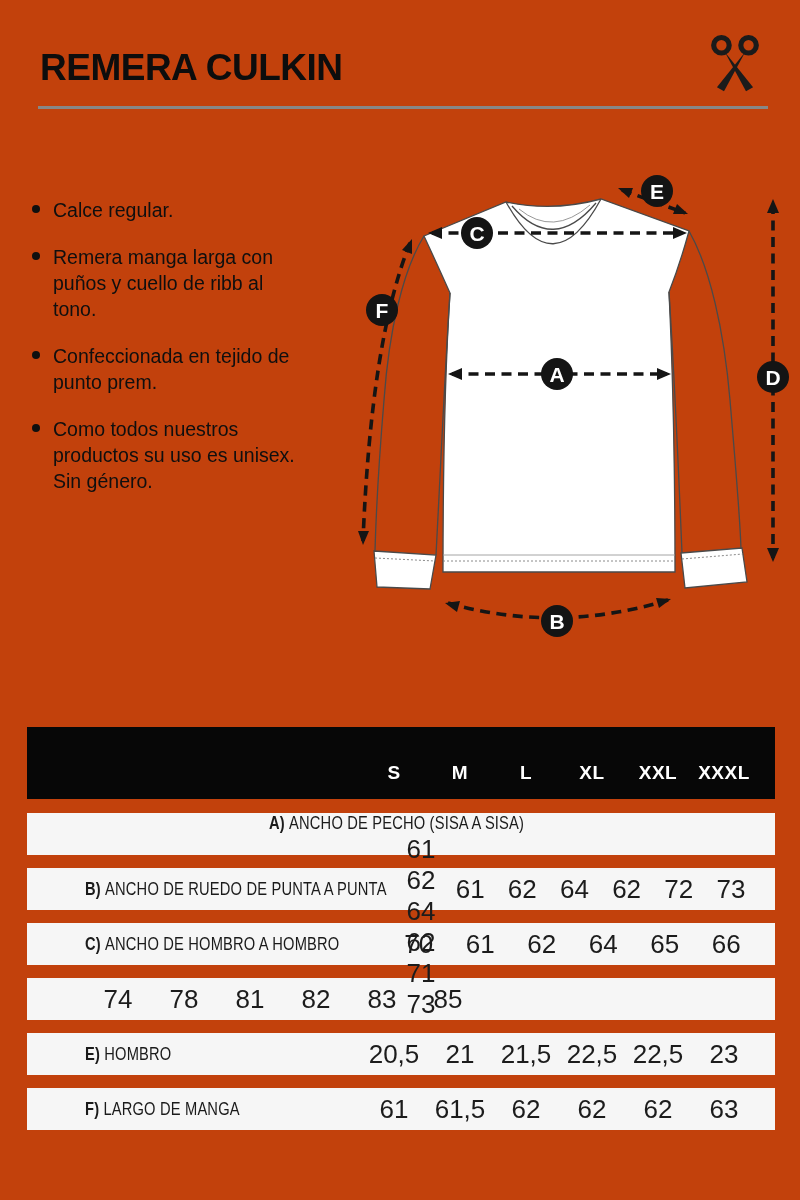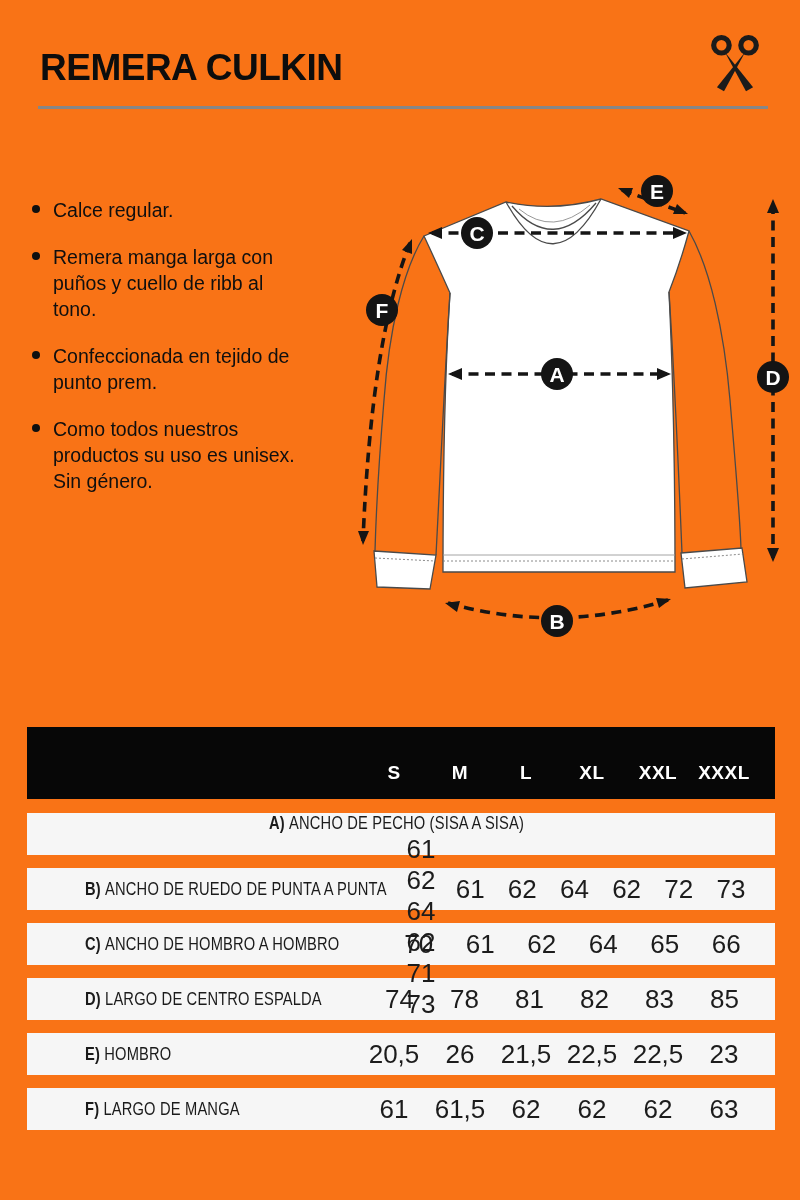--- a/index.html
+++ b/index.html
@@ -1,19 +1,19 @@
 <!DOCTYPE html>
 <html><head>
 <meta charset="utf-8">
 <style>
   * { margin:0; padding:0; box-sizing:border-box; }
   html,body { background:#ffffff; }
   .page {
     position:relative; width:800px; height:1200px; margin:0 auto;
-    background:#f97316; overflow:hidden;
+    background:#c2410c; overflow:hidden;
     font-family:"Liberation Sans", sans-serif; color:#111;
   }
   
   .title {
     position:absolute; left:40px; top:47px;
     font-size:37px; font-weight:bold; letter-spacing:-0.5px; color:#0d0d0d;
     white-space:nowrap;
   }
   .scissors { position:absolute; left:702px; top:33px; width:66px; height:62px; }
   .rule {
@@ -206,32 +206,31 @@
         <div class="t-row">
           <span class="lbl"><span class="lbl-inner"><b>C)</b>ANCHO DE HOMBRO A HOMBRO</span></span>
           <span class="val">70</span>
           <span class="val">61</span>
           <span class="val">62</span>
           <span class="val">64</span>
           <span class="val">65</span>
           <span class="val">66</span>
         </div>
         <div class="t-row">
-          <span class="lbl"><span class="lbl-inner"><b>D)</b>LARGO DE CENTRO ESPALDA</span></span>
           <span class="val">74</span>
           <span class="val">78</span>
           <span class="val">81</span>
           <span class="val">82</span>
           <span class="val">83</span>
           <span class="val">85</span>
         </div>
         <div class="t-row">
           <span class="lbl"><span class="lbl-inner"><b>E)</b>HOMBRO</span></span>
           <span class="val">20,5</span>
-          <span class="val">26</span>
+          <span class="val">21</span>
           <span class="val">21,5</span>
           <span class="val">22,5</span>
           <span class="val">22,5</span>
           <span class="val">23</span>
         </div>
         <div class="t-row">
           <span class="lbl"><span class="lbl-inner"><b>F)</b>LARGO DE MANGA</span></span>
           <span class="val">61</span>
           <span class="val">61,5</span>
           <span class="val">62</span>

